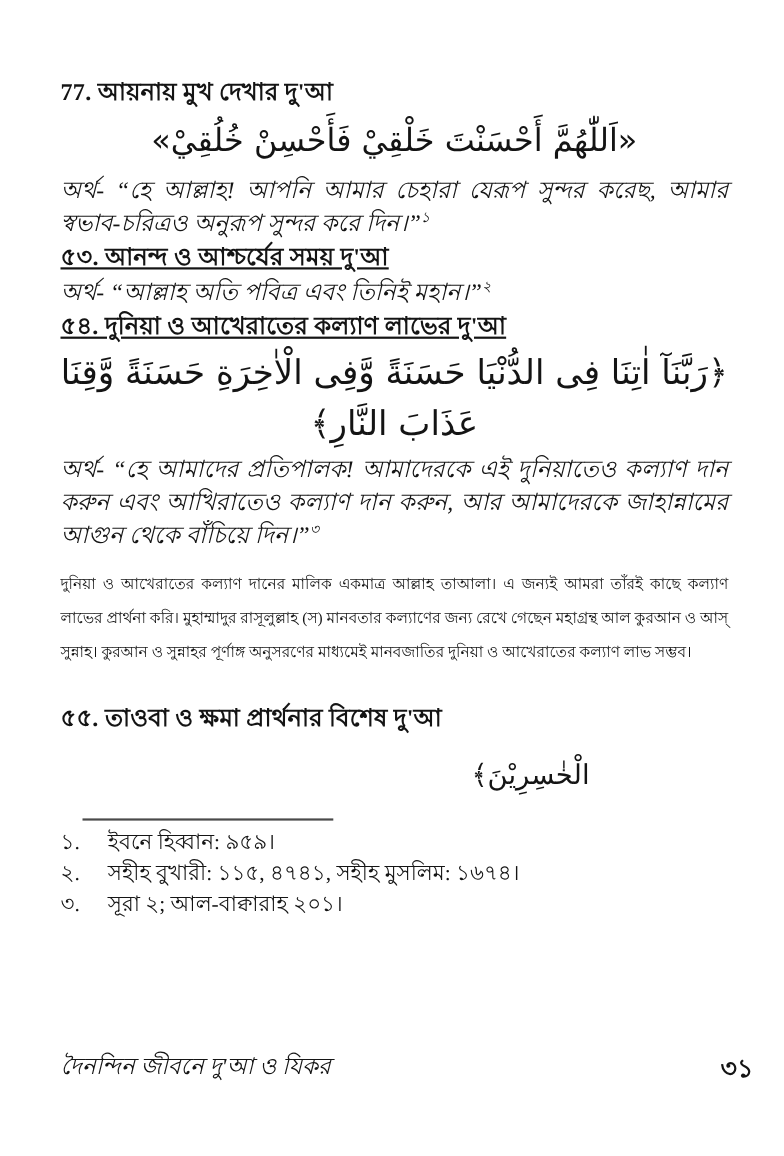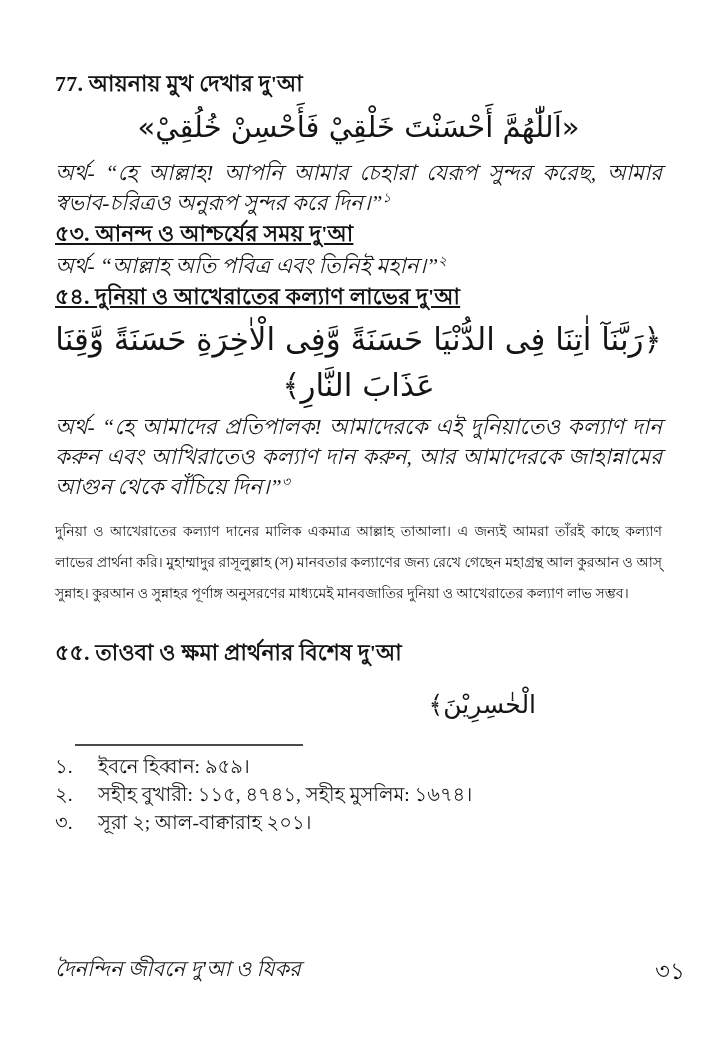--- a/index.html
+++ b/index.html
@@ -83,21 +83,21 @@
     display: flex;
     justify-content: space-between;
     align-items: flex-start;
   }
   .footer-title {
     font-style: italic;
     font-size: 21px;
   }
   .footer-page-num {
     font-size: 23px;
-    font-weight: 400;
+    font-weight: 700;
   }
 </style>
 </head>
 <body>
 
 <div class="content">
 
   <h2 class="sec-heading">77. আয়নায় মুখ দেখার দু'আ</h2>
   <div class="arabic big" lang="ar" dir="rtl">«اَللّٰهُمَّ أَحْسَنْتَ خَلْقِيْ فَأَحْسِنْ خُلُقِيْ»</div>
   <p class="trans"><span>অর্থ- “হে আল্লাহ! আপনি আমার চেহারা যেরূপ সুন্দর করেছ, আমার স্বভাব-চরিত্রও অনুরূপ সুন্দর করে দিন।”</span><sup>১</sup></p>

